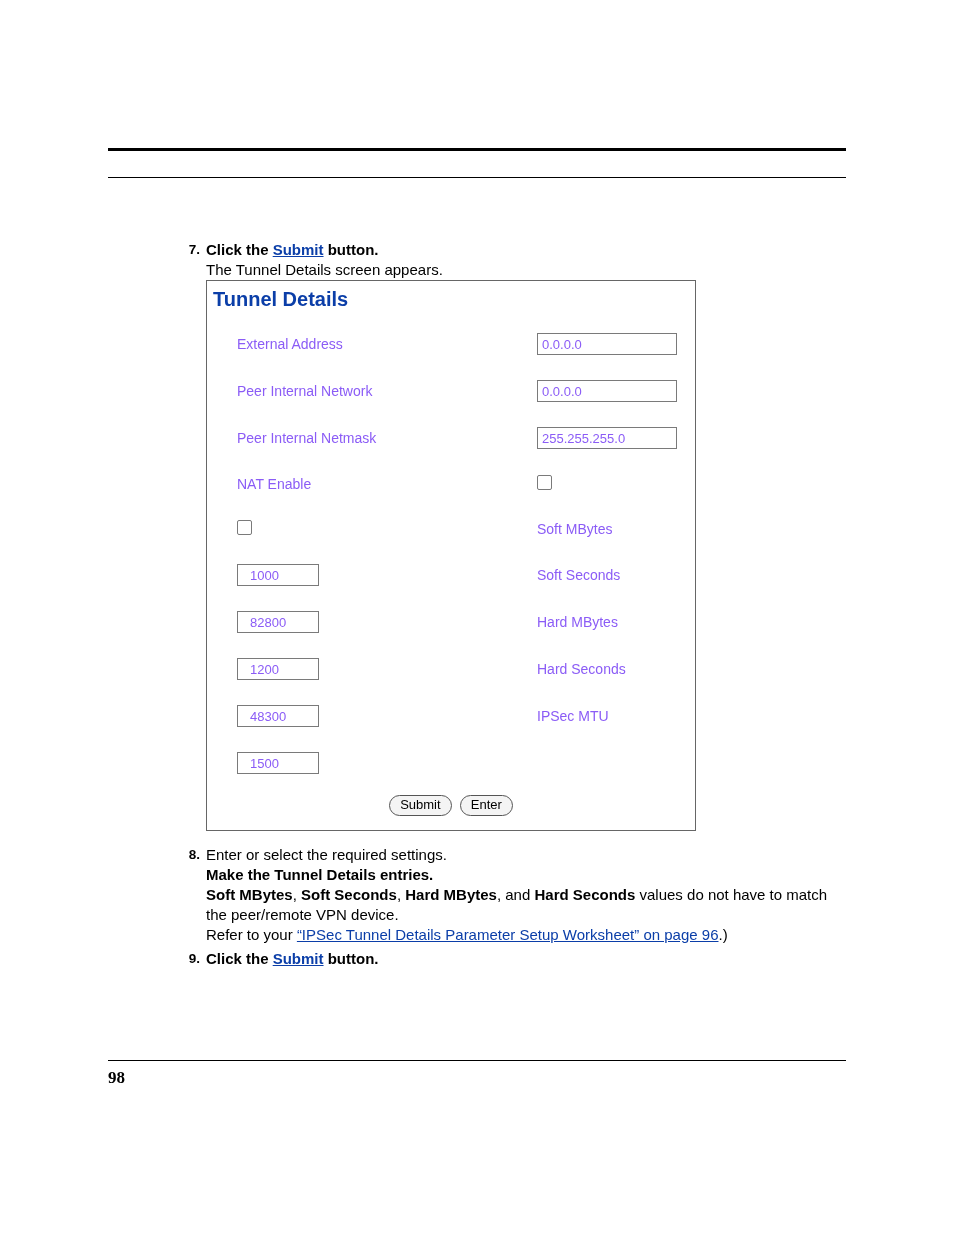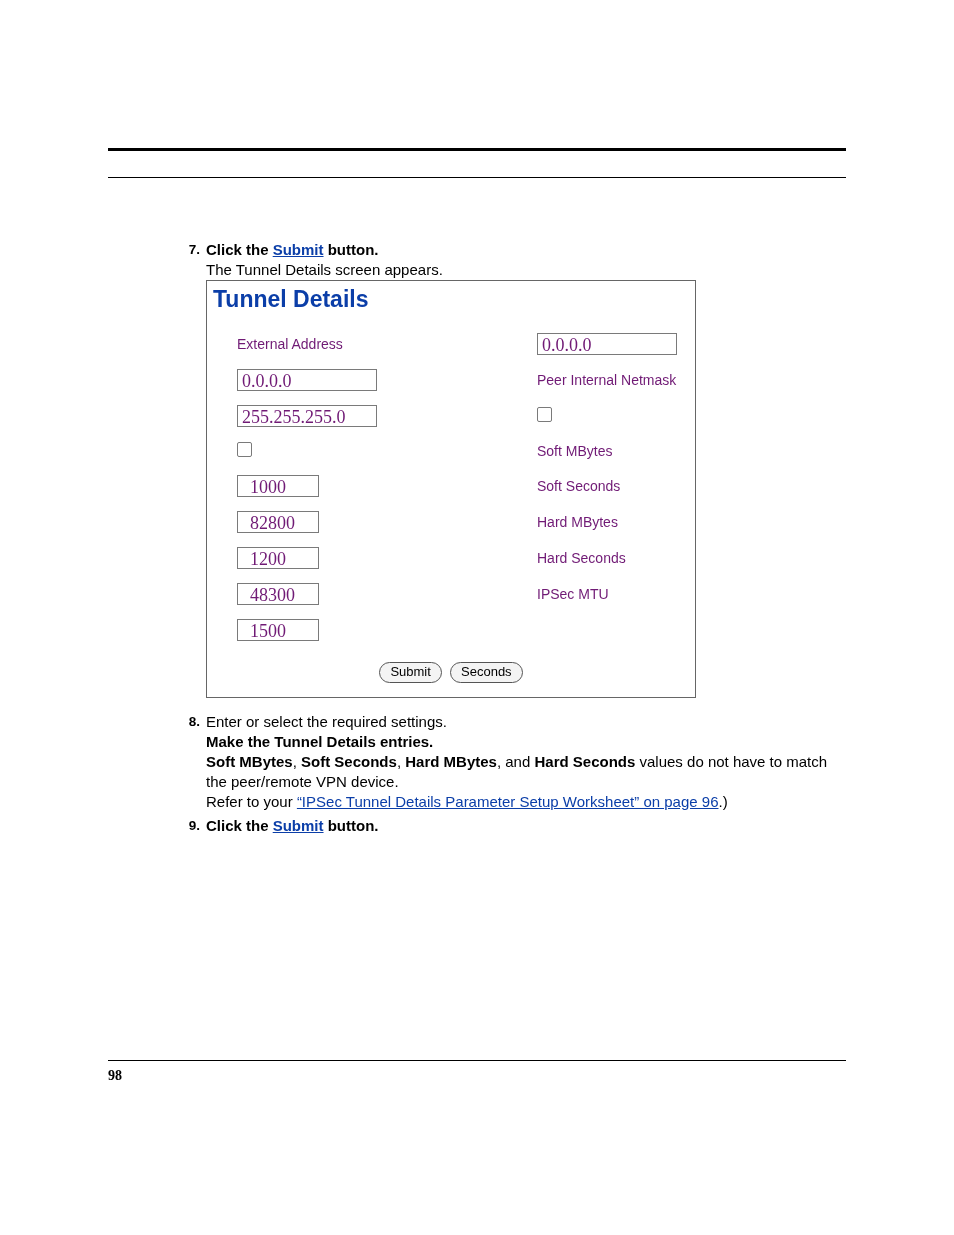--- a/index.html
+++ b/index.html
@@ -59,44 +59,44 @@
   .screenshot {
     border: 1px solid #666;
     margin-bottom: 14px;
     width: 488px;
     background: #fff;
     position: relative;
   }
   .ss-title {
     color: #0b3ea8;
     font-weight: bold;
-    font-size: 23px;
+    font-size: 20px;
     font-family: Verdana, Arial, sans-serif;
     padding: 8px 8px 24px 6px;
   }
   .ss-fields {
     padding: 0 18px 14px 30px;
     font-family: Verdana, Arial, sans-serif;
     font-size: 14px;
-    color: #701a75;
+    color: #8b5cf6;
     display: grid;
     grid-template-columns: 1fr auto;
-    row-gap: 14px;
+    row-gap: 25px;
     align-items: center;
   }
   .ss-label {
     white-space: nowrap;
   }
   .textcell {
     width: 130px;
     height: 18px;
     border: 1px solid #7a7a7a;
     padding: 1px 4px;
-    font-family: Liberation Serif, serif;
-    font-size: 18px;
+    font-family: Liberation Sans, sans-serif;
+    font-size: 13px;
     background: #fff;
   }
   .textcell.short {
     width: 64px;
     padding-left: 12px;
   }
   .checkcell {
     width: 140px;
   }
   .fake-check {
@@ -132,21 +132,21 @@
     right: 108px;
     top: 1060px;
     border-top: 1px solid #000;
   }
   .page-num {
     position: absolute;
     left: 108px;
     top: 1068px;
     font-family: Georgia, "Times New Roman", serif;
     font-weight: bold;
-    font-size: 14px;
+    font-size: 17px;
   }
 </style>
 </head>
 <body>
 
 <div class="page">
 
   <div class="rules">
     <div class="rule-thick"></div>
     <div class="rule-thin"></div>
@@ -161,25 +161,27 @@
         <div>The Tunnel Details screen appears.</div>
 
         
         <div class="screenshot">
           <div class="ss-title">Tunnel Details</div>
           <div class="ss-fields">
 
             <div class="ss-label">External Address</div>
             <div class="textcell">0.0.0.0</div>
 
+            <div class="ss-label">Peer Internal Network</div>
             <div class="textcell">0.0.0.0</div>
 
             <div class="ss-label">Peer Internal Netmask</div>
             <div class="textcell">255.255.255.0</div>
 
+            <div class="ss-label">NAT Enable</div>
             <div class="checkcell"><span class="fake-check"></span></div>
 
             <div class="checkcell"><span class="fake-check"></span></div>
 
             <div class="ss-label">Soft MBytes</div>
             <div>
                 <div class="textcell short">1000</div>
               </div>
 
             <div class="ss-label">Soft Seconds</div>
@@ -198,21 +200,21 @@
               </div>
 
             <div class="ss-label">IPSec MTU</div>
             <div>
                 <div class="textcell short">1500</div>
               </div>
 
           </div>
           <div class="ss-buttons">
             <span class="ss-btn">Submit</span>
-            <span class="ss-btn">Seconds</span>
+            <span class="ss-btn">Enter</span>
           </div>
         </div>
       </div>
     </div>
 
     <div class="step" style="position:relative;">
       <div class="step-num">8.</div>
       <div class="step-body">
         <div>Enter or select the required settings.</div>
         <div style="font-weight:bold">Make the Tunnel Details entries.</div>

